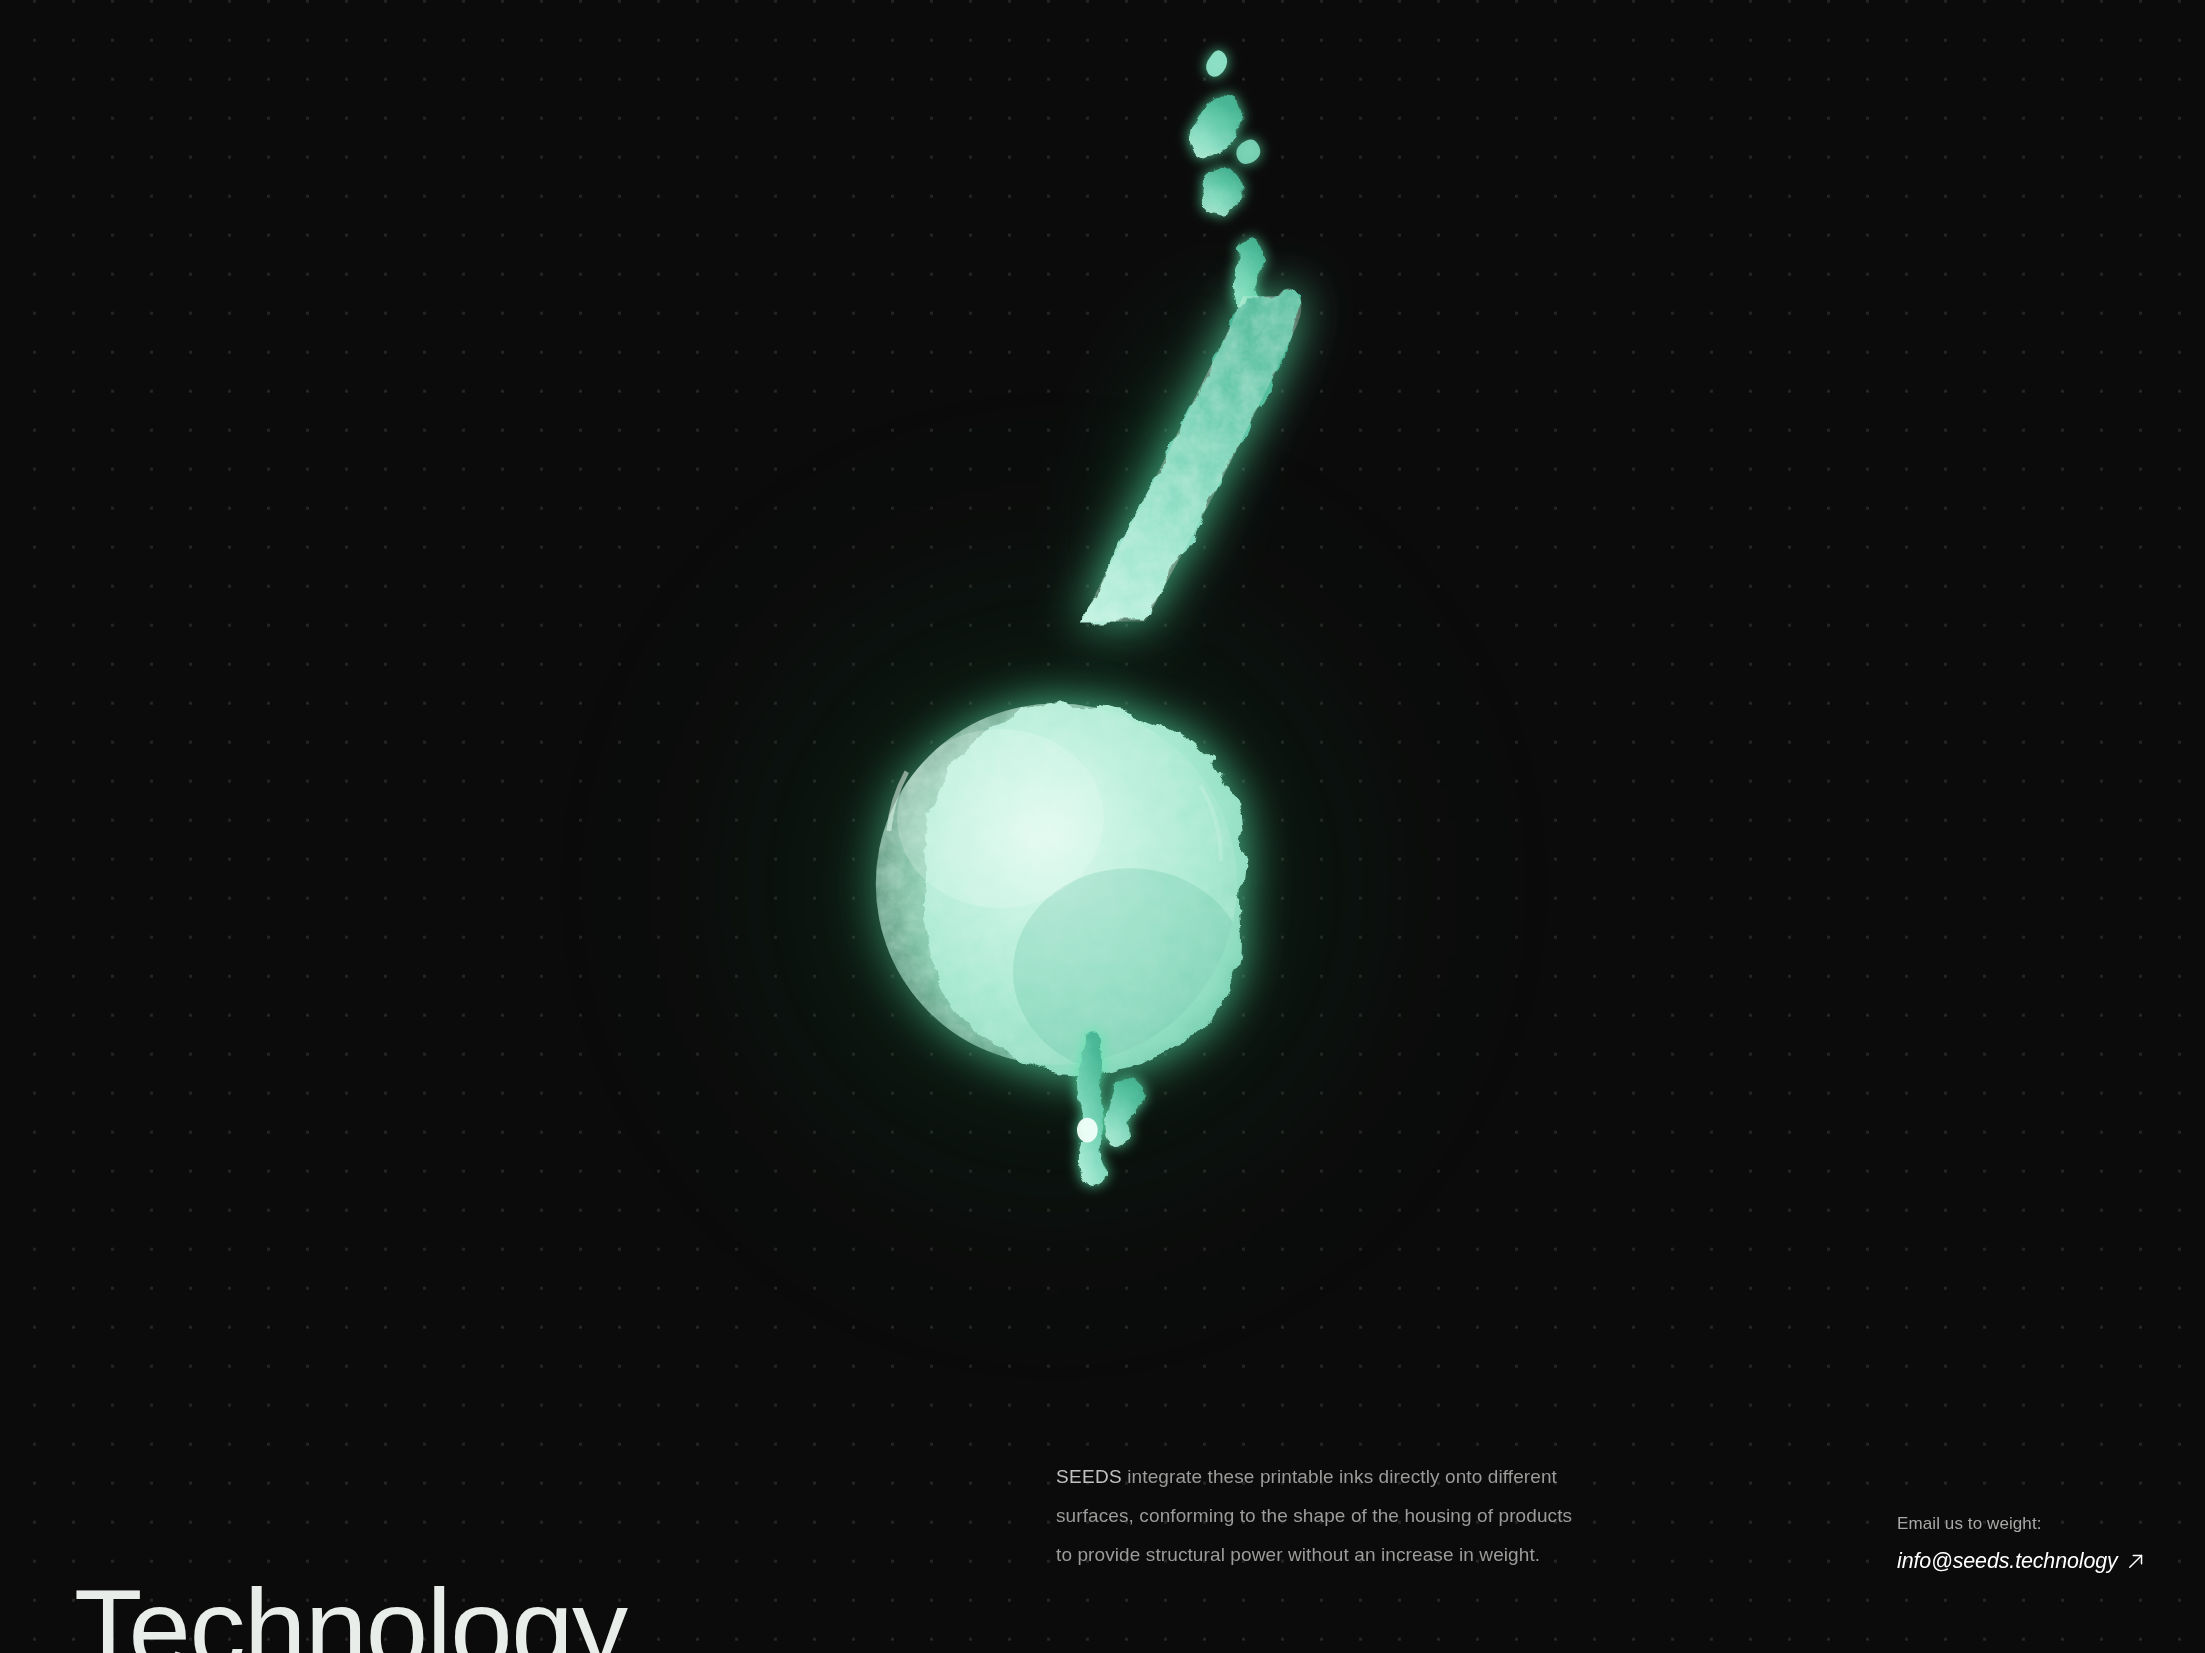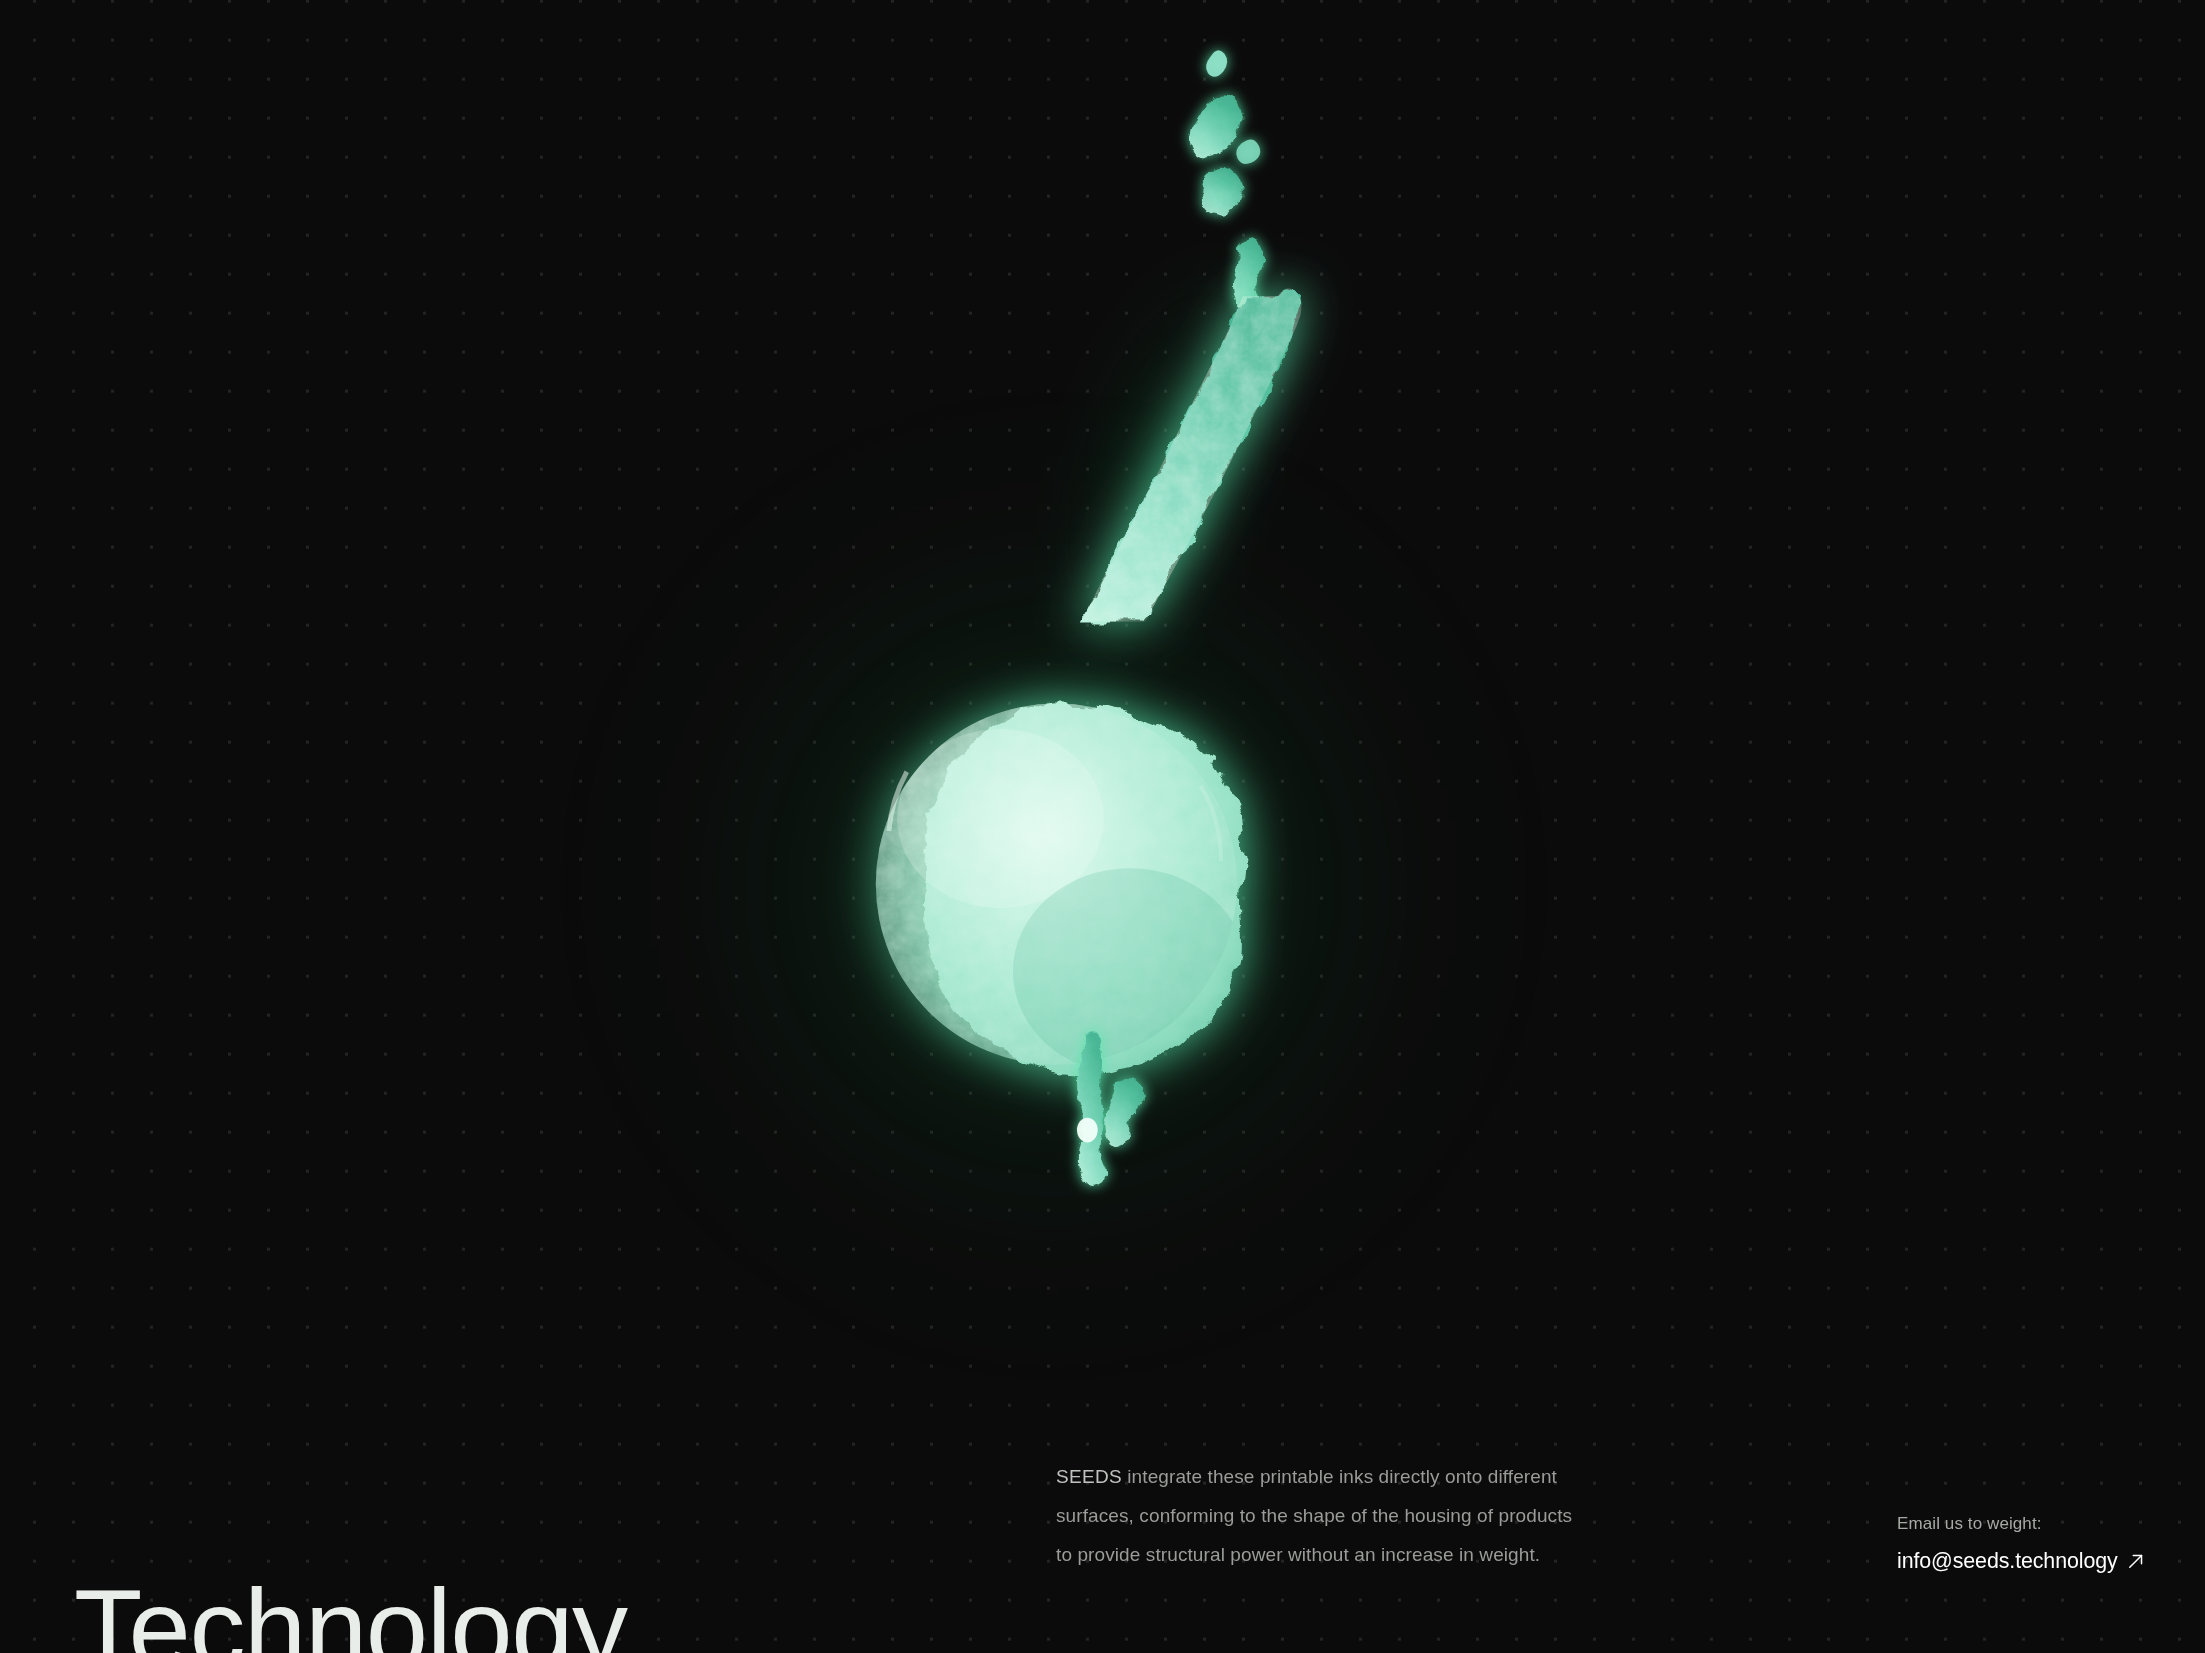--- a/index.html
+++ b/index.html
@@ -123,20 +123,21 @@
     display: inline-flex;
     align-items: center;
     gap: 9.6px;
     margin-top: 9.6px;
     font-size: 21.4px;
     line-height: 26px;
     color: #ffffff;
     text-decoration: none;
     letter-spacing: -0.1px;
     cursor: pointer;
+    font-style: italic;
   }
   .contact-link .arrow-ne {
     display: inline-block;
     width: 18px;
     height: 18px;
   }
   .contact-link .arrow-ne svg { display: block; }
 </style>
 </head>
 <body>

